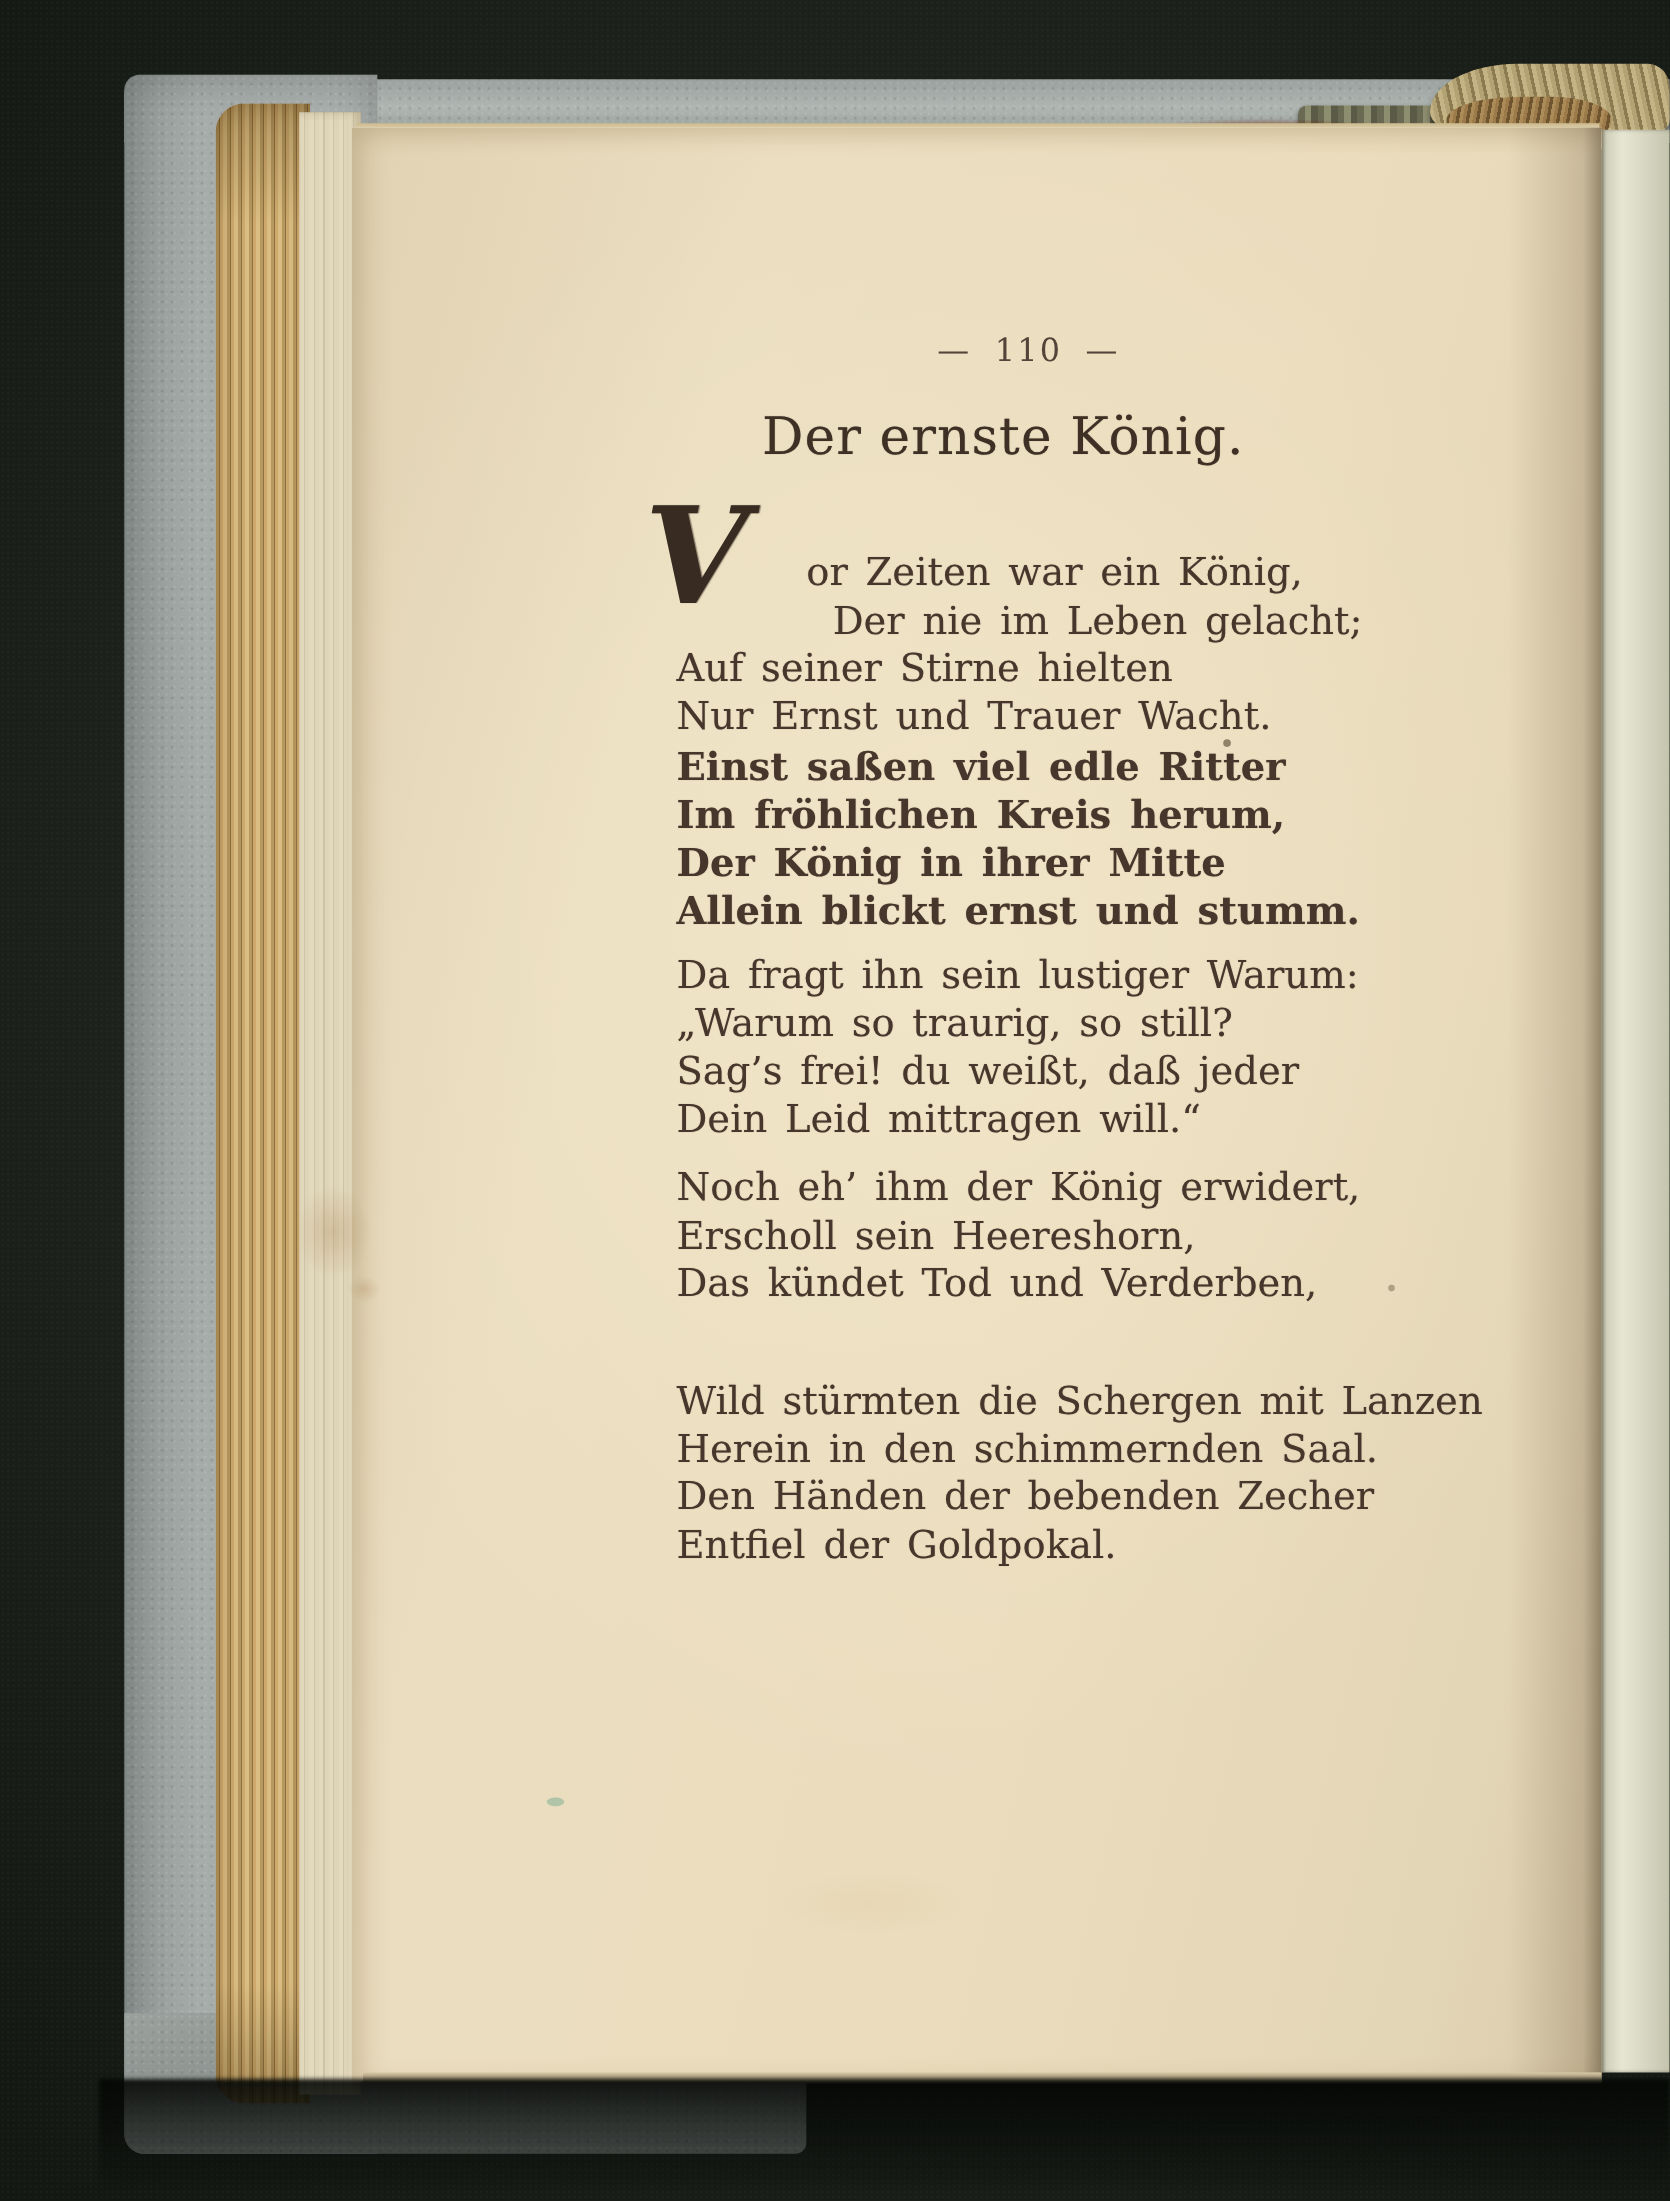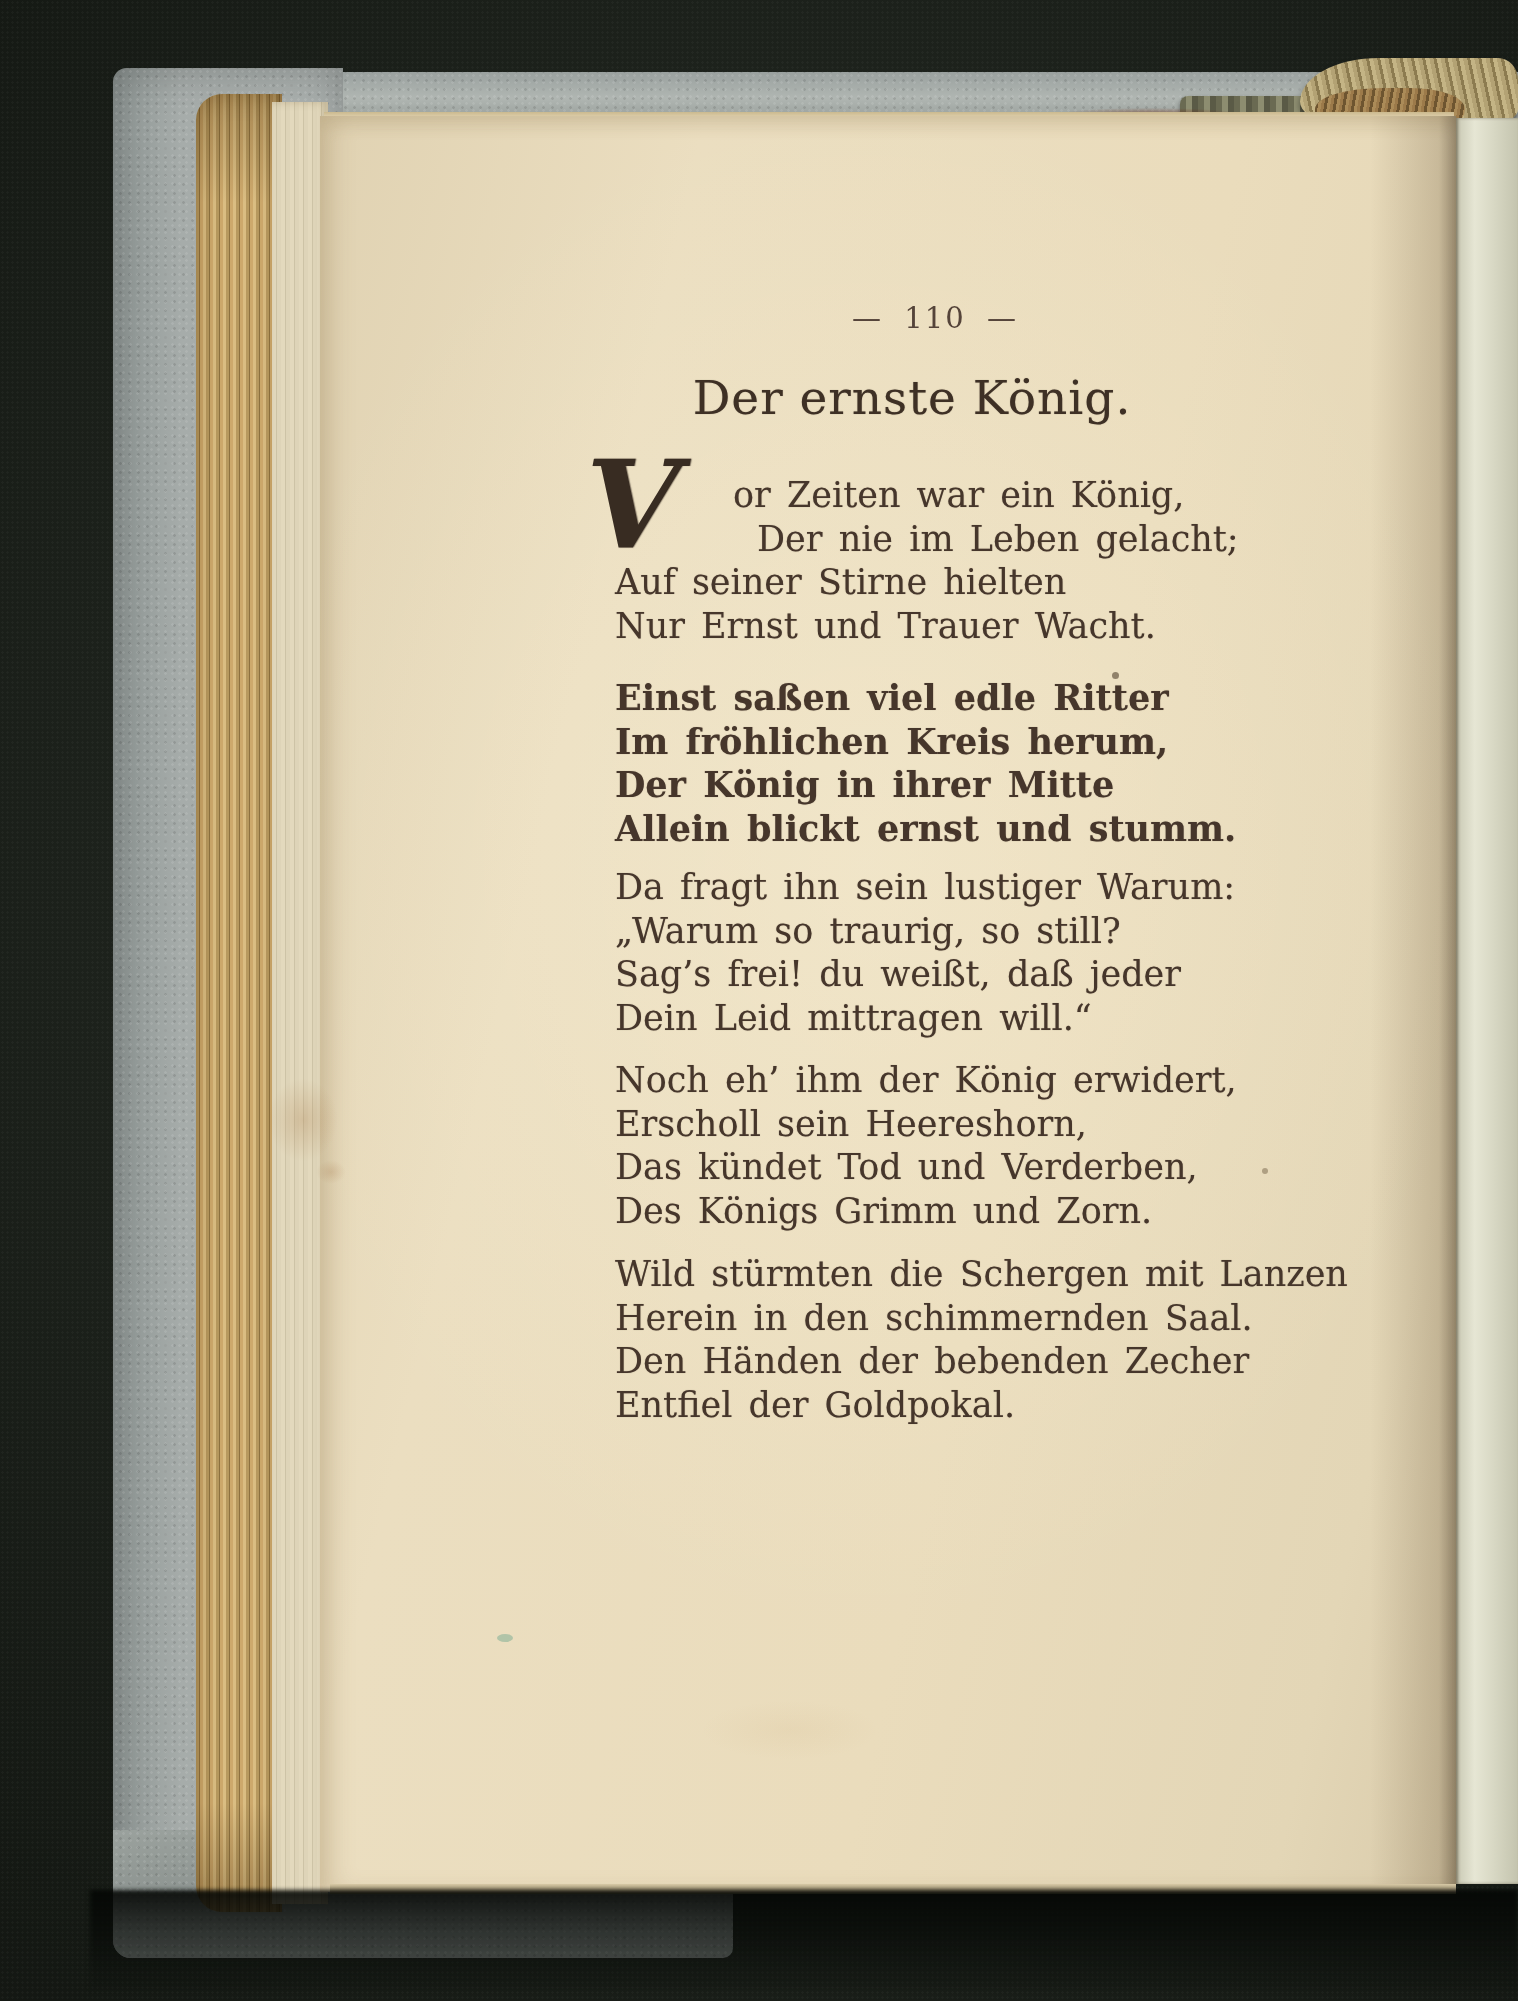--- a/index.html
+++ b/index.html
@@ -132,21 +132,21 @@
   .drop-cap{
     position:absolute;left:586px;top:444px;width:150px;height:120px;
     font-size:122px;line-height:1;font-weight:bold;font-style:italic;
     color:#382c22;text-shadow:1px 0 1px rgba(56,44,34,0.5);
   }
   .stanza{
     position:absolute;left:615px;width:760px;
     font-size:35px;line-height:43.5px;word-spacing:5px;white-space:nowrap;
     text-shadow:0 0 1px rgba(70,54,43,0.4);
   }
-  .st-1{top:474px;}
+  .st-1{top:500px;}
   .st-2{top:676px;font-weight:bold;}
   .st-3{top:866px;}
   .st-4{top:1059px;}
   .st-5{top:1253px;}
   .st-6{top:1453px;}
   .st-1 .ln:nth-child(1){padding-left:118px;}
   .st-1 .ln:nth-child(2){padding-left:142px;}
 </style>
 </head>
 <body>
@@ -199,21 +199,20 @@
     <div class="ln">Da fragt ihn sein lustiger Warum:</div>
     <div class="ln">„Warum so traurig, so still?</div>
     <div class="ln">Sag’s frei! du weißt, daß jeder</div>
     <div class="ln">Dein Leid mittragen will.“</div>
   </div>
 
   <div class="stanza st-4 ink">
     <div class="ln">Noch eh’ ihm der König erwidert,</div>
     <div class="ln">Erscholl sein Heereshorn,</div>
     <div class="ln">Das kündet Tod und Verderben,</div>
-    <div class="ln">Des Königs Grimm und Zorn.</div>
   </div>
 
   <div class="stanza st-5 ink">
     <div class="ln">Wild stürmten die Schergen mit Lanzen</div>
     <div class="ln">Herein in den schimmernden Saal.</div>
     <div class="ln">Den Händen der bebenden Zecher</div>
     <div class="ln">Entfiel der Goldpokal.</div>
   </div>
 
 

